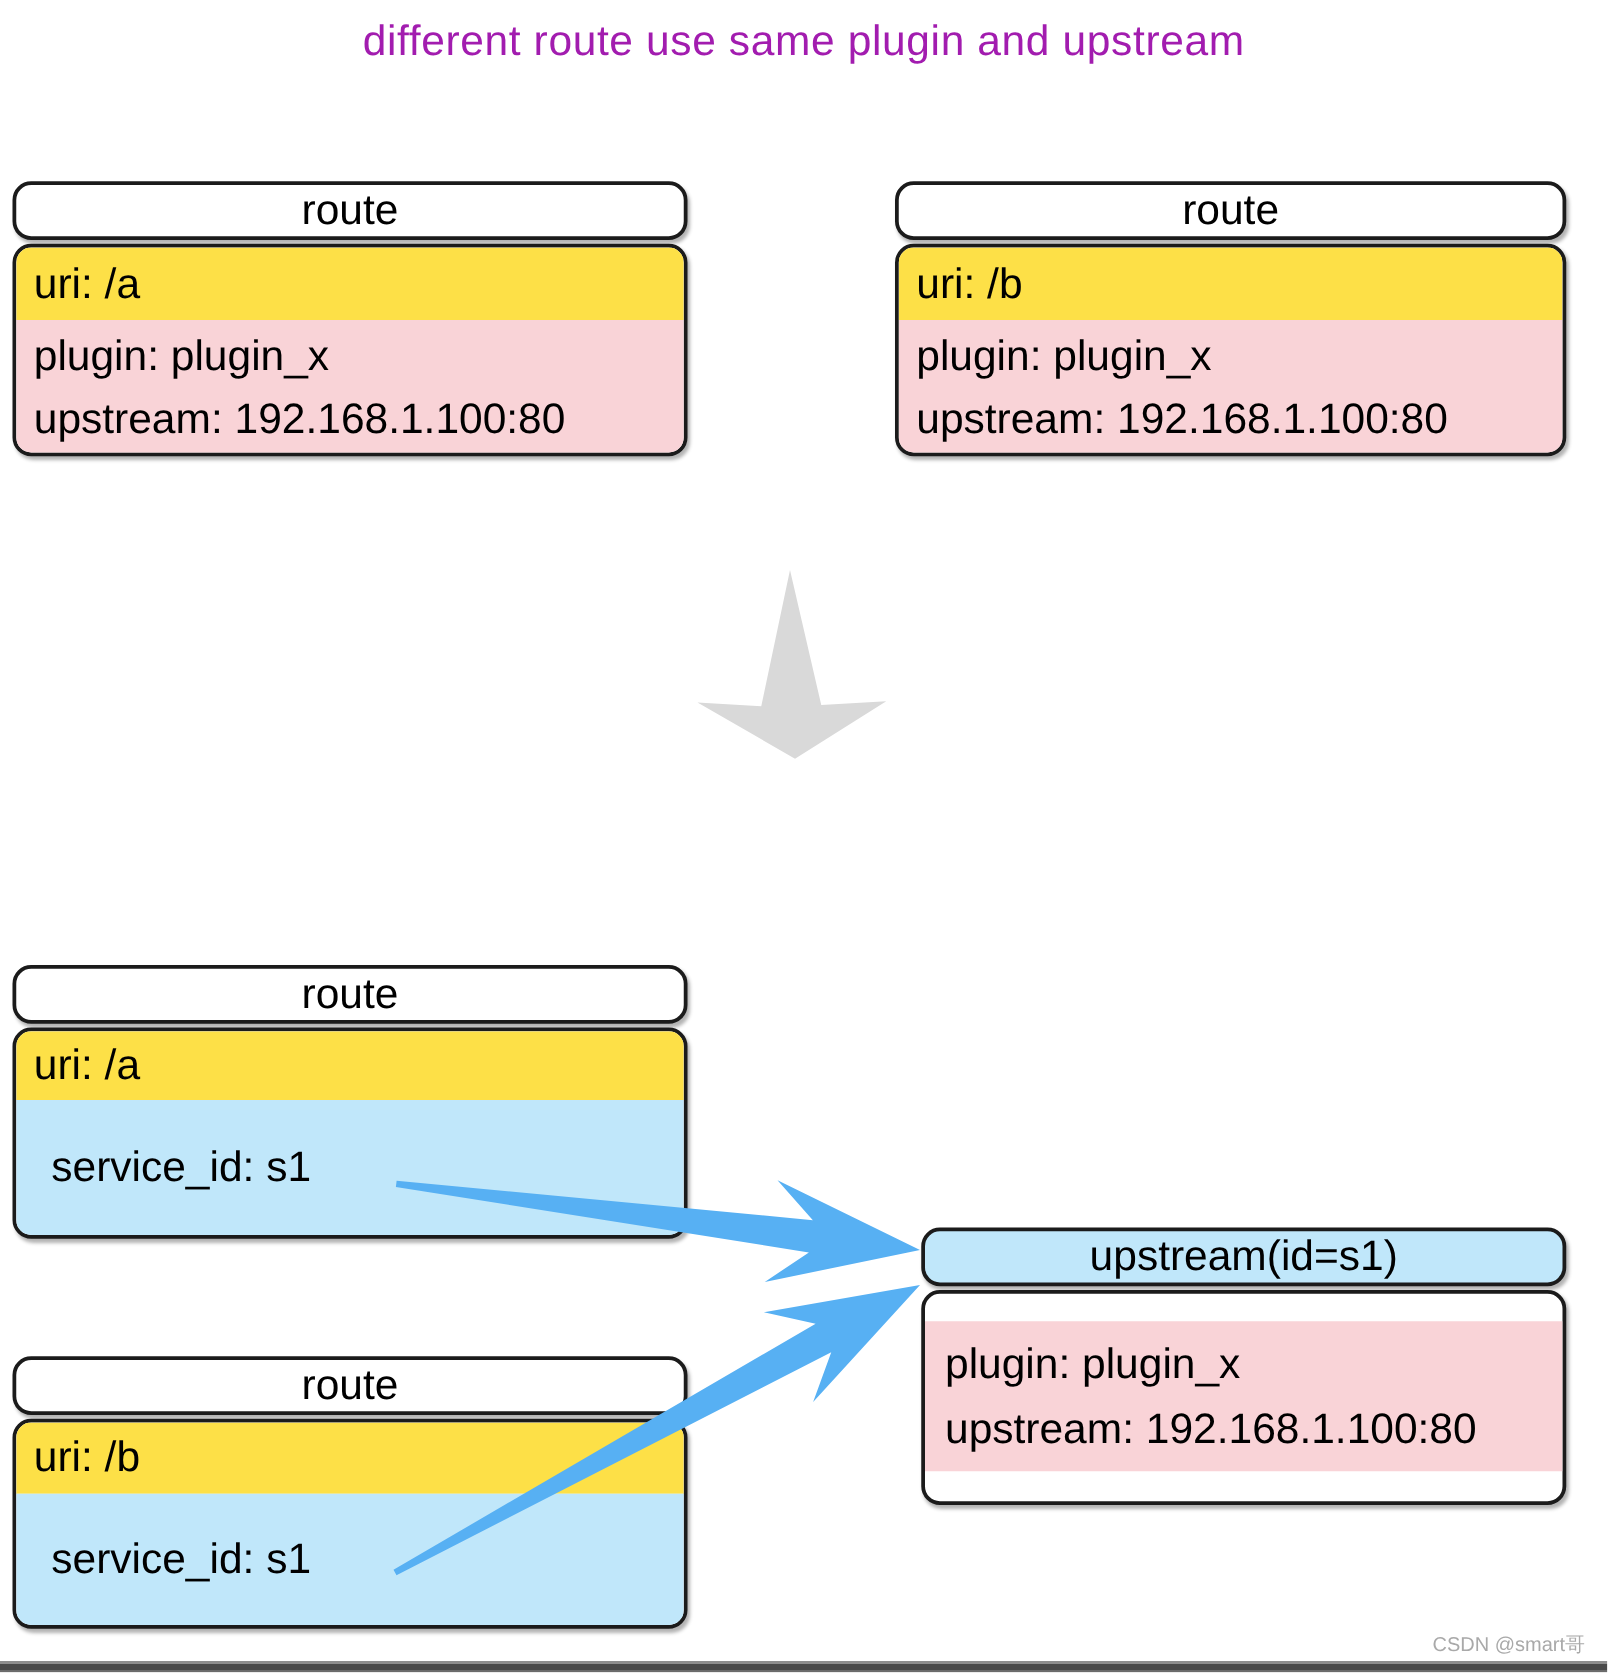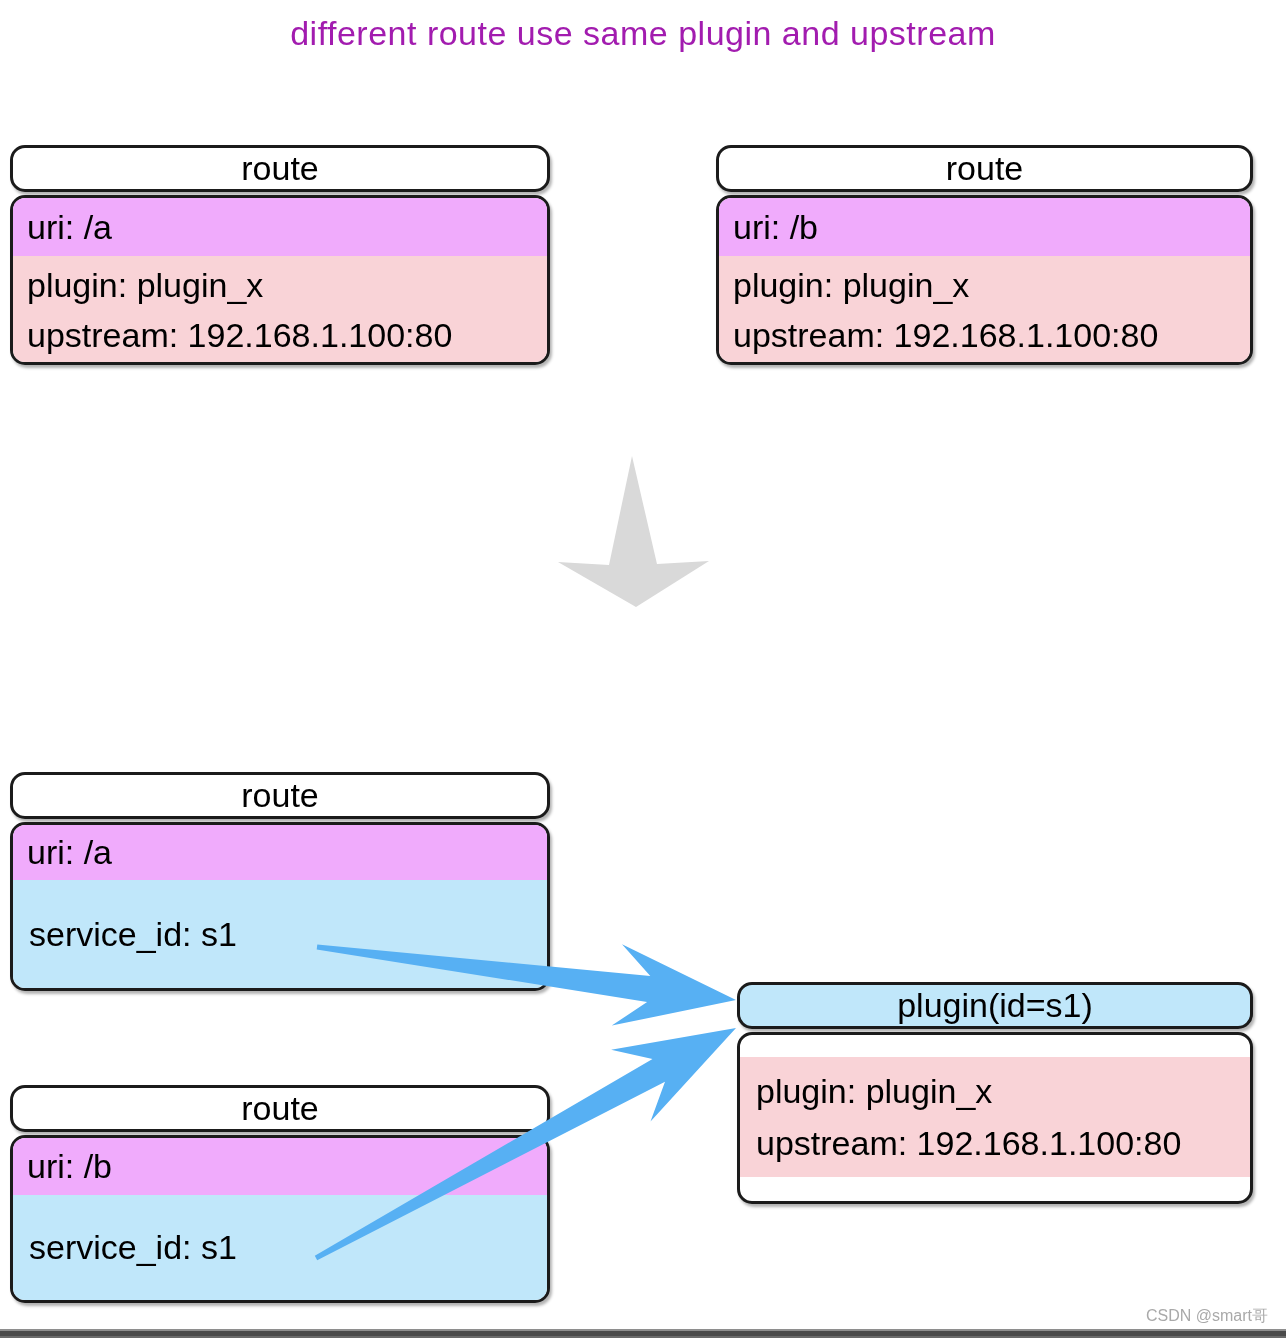--- a/index.html
+++ b/index.html
@@ -23,29 +23,29 @@
   }
   .box-header.blue{background:#c0e7fa;}
   .box-body{
     box-sizing:border-box;border:3px solid #1b1b1b;border-radius:15px;
     margin-top:3px;background:#ffffff;overflow:hidden;
     box-shadow:2px 3px 3px rgba(0,0,0,0.30);
     display:flex;flex-direction:column;
   }
   .row-uri{
     flex:0 0 auto;display:flex;align-items:center;
-    padding-left:14px;font-size:34px;background:#f0abfc;
+    padding-left:14px;font-size:34px;background:#fde047;
   }
   .fill-pink{
     flex:1 1 auto;background:#f9d3d7;
     padding:4px 0 8px 14px;font-size:34px;line-height:50px;
   }
   .fill-blue{
     flex:1 1 auto;background:#c0e7fa;
-    display:flex;align-items:center;padding-left:16px;font-size:34px;
+    display:flex;align-items:center;padding-left:28px;font-size:34px;
   }
   .svc-band{
     background:#f9d3d7;margin-top:22px;
     padding:8px 0 8px 16px;font-size:34px;line-height:52px;
   }
   .arrows{position:absolute;left:0;top:0;z-index:5;pointer-events:none;}
   .watermark{
     position:absolute;right:18px;top:1306px;
     font-size:16px;color:#a9a9a9;
   }
@@ -107,21 +107,21 @@
     <div class="box-body" style="height:168px;">
       <div class="row-uri" style="height:57px;">uri: /b</div>
       <div class="fill-blue">
         <span>service_id: s1</span>
       </div>
     </div>
   </div>
 
   <div class="box" style="left:737px;top:982px;width:516px;">
     <div class="box-header blue">
-      <span>plugin(id=s1)</span>
+      <span>upstream(id=s1)</span>
     </div>
     <div class="box-body" style="height:172px;">
       <div class="svc-band">
         <div>plugin: plugin_x</div>
         <div>upstream: 192.168.1.100:80</div>
       </div>
     </div>
   </div>
 
   <svg class="arrows" width="1286" height="1338" viewBox="0 0 1286 1338">

